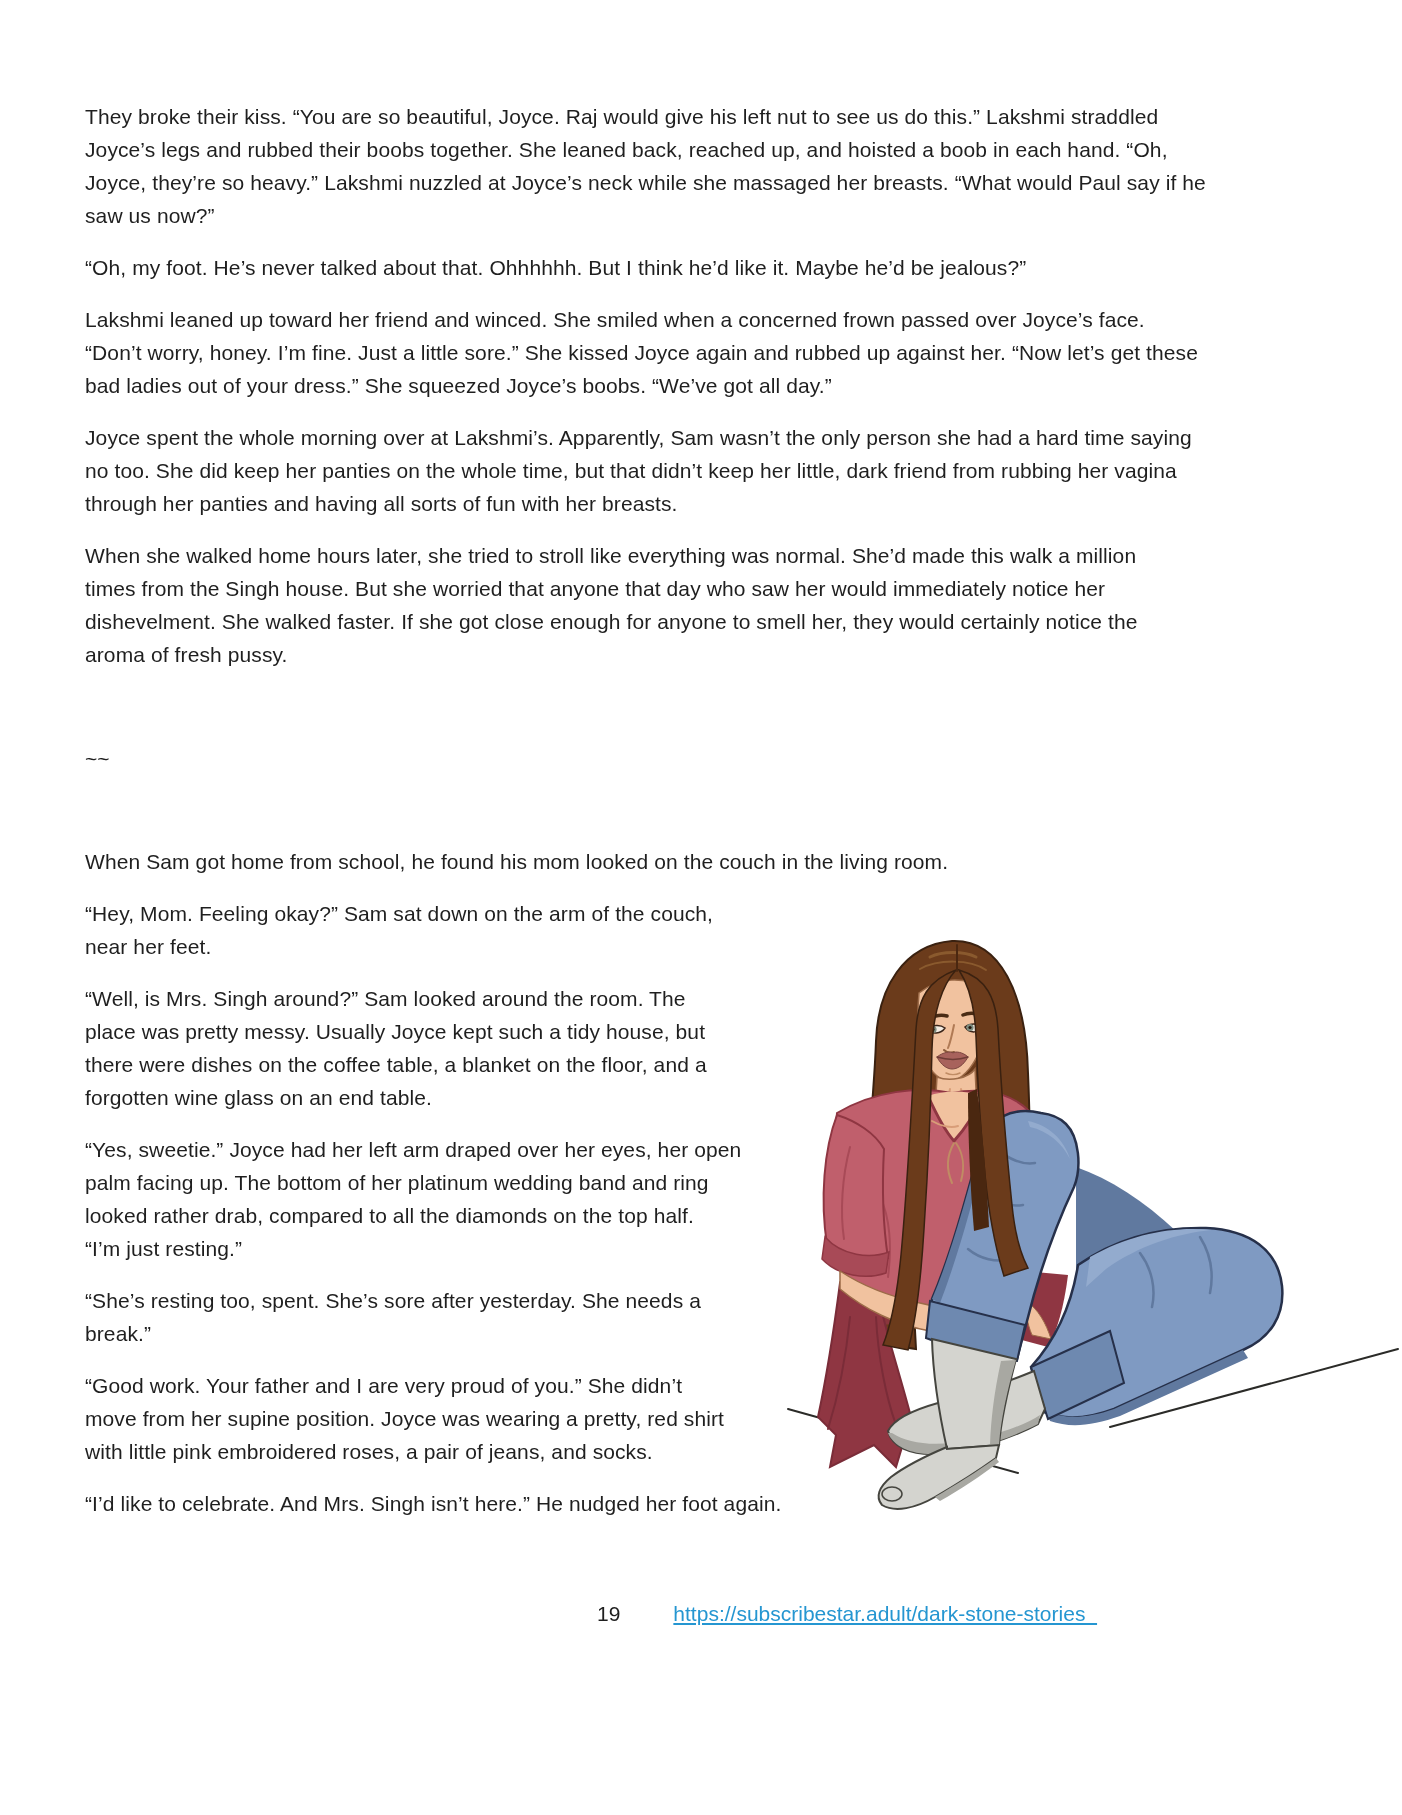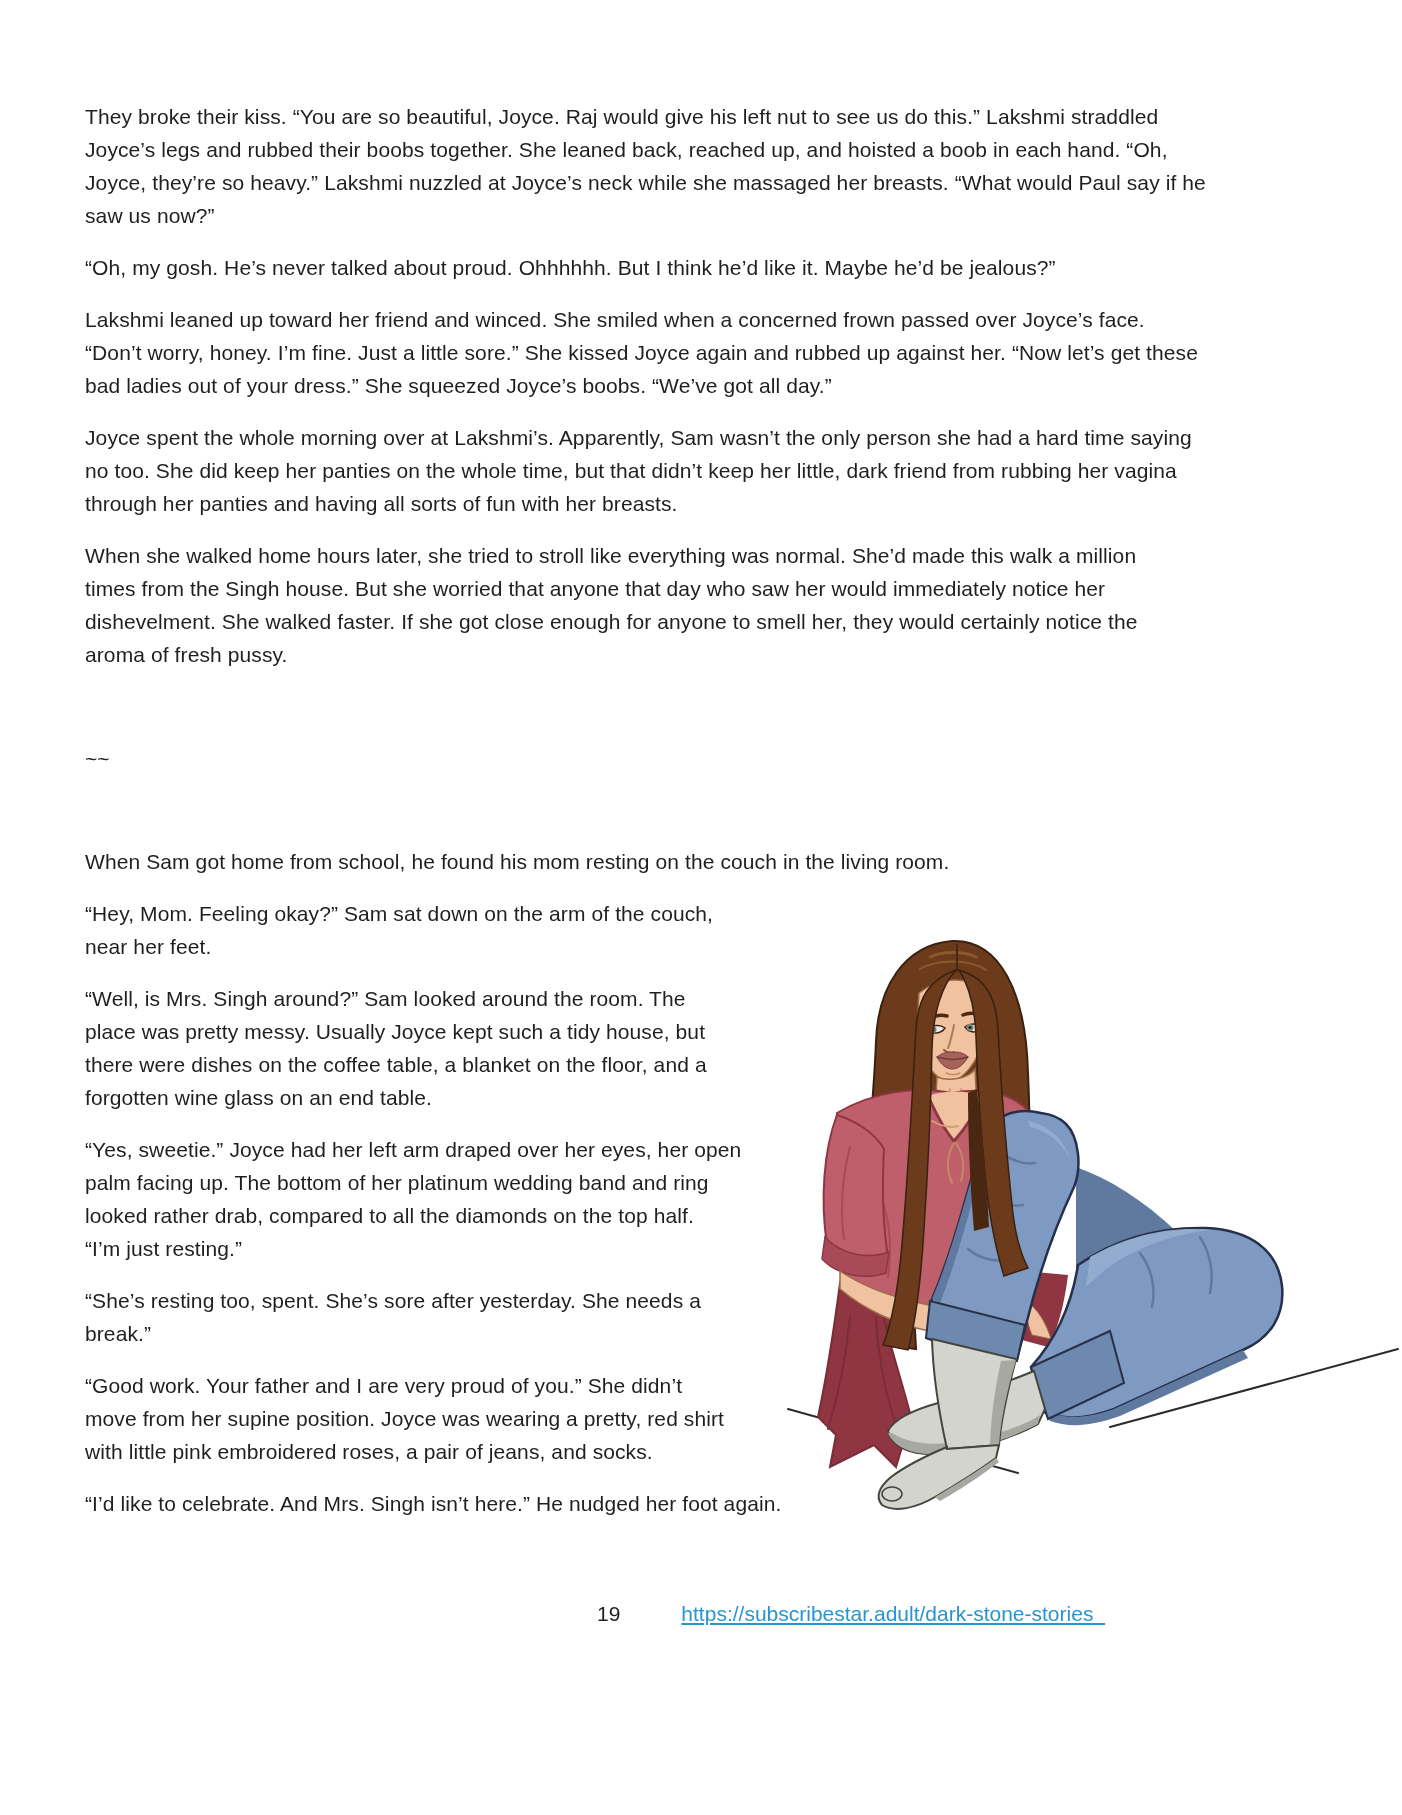--- a/index.html
+++ b/index.html
@@ -7,47 +7,47 @@
     position:relative;width:1402px;height:1815px;background:var(--pagebg,#fff);
     overflow:hidden;font-family:"Liberation Sans","DejaVu Sans",sans-serif;
   }
   .content{position:absolute;left:85px;top:100px;width:1233px;}
   .content p{
     margin:0 0 19px 0;font-size:21px;line-height:33px;color:var(--text,#1f1f1f);
     white-space:pre;letter-spacing:0.1px;
   }
   .separator{margin-top:71px !important;margin-bottom:70px !important;}
   .illustration{position:absolute;left:780px;top:897px;width:620px;height:660px;}
-  .footer{display:flex;align-items:center;margin-top:82px;font-size:21px;gap:8px;}
+  .footer{display:flex;align-items:center;margin-top:82px;font-size:21px;}
   .page-number{margin-left:512px;color:var(--text,#1f1f1f);}
   .footer-link{margin-left:53px;color:var(--link,#2596d1);white-space:pre;}
   svg .ln{fill:none;stroke-linecap:round;}
 </style>
 </head>
 <body>
 
 <div class="page">
   <div class="content">
     <p>They broke their kiss. “You are so beautiful, Joyce. Raj would give his left nut to see us do this.” Lakshmi straddled
 Joyce’s legs and rubbed their boobs together. She leaned back, reached up, and hoisted a boob in each hand. “Oh,
 Joyce, they’re so heavy.” Lakshmi nuzzled at Joyce’s neck while she massaged her breasts. “What would Paul say if he
 saw us now?”</p>
-    <p>“Oh, my gosh. He’s never talked about proud. Ohhhhhh. But I think he’d like it. Maybe he’d be jealous?”</p>
+    <p>“Oh, my foot. He’s never talked about that. Ohhhhhh. But I think he’d like it. Maybe he’d be jealous?”</p>
     <p>Lakshmi leaned up toward her friend and winced. She smiled when a concerned frown passed over Joyce’s face.
 “Don’t worry, honey. I’m fine. Just a little sore.” She kissed Joyce again and rubbed up against her. “Now let’s get these
 bad ladies out of your dress.” She squeezed Joyce’s boobs. “We’ve got all day.”</p>
     <p>Joyce spent the whole morning over at Lakshmi’s. Apparently, Sam wasn’t the only person she had a hard time saying
 no too. She did keep her panties on the whole time, but that didn’t keep her little, dark friend from rubbing her vagina
 through her panties and having all sorts of fun with her breasts.</p>
     <p>When she walked home hours later, she tried to stroll like everything was normal. She’d made this walk a million
 times from the Singh house. But she worried that anyone that day who saw her would immediately notice her
 dishevelment. She walked faster. If she got close enough for anyone to smell her, they would certainly notice the
 aroma of fresh pussy.</p>
     <p class="separator">~~</p>
-    <p>When Sam got home from school, he found his mom resting on the couch in the living room.</p>
+    <p>When Sam got home from school, he found his mom looked on the couch in the living room.</p>
     <p>“Hey, Mom. Feeling okay?” Sam sat down on the arm of the couch,
 near her feet.</p>
     <p>“Well, is Mrs. Singh around?” Sam looked around the room. The
 place was pretty messy. Usually Joyce kept such a tidy house, but
 there were dishes on the coffee table, a blanket on the floor, and a
 forgotten wine glass on an end table.</p>
     <p>“Yes, sweetie.” Joyce had her left arm draped over her eyes, her open
 palm facing up. The bottom of her platinum wedding band and ring
 looked rather drab, compared to all the diamonds on the top half.
 “I’m just resting.”</p>

